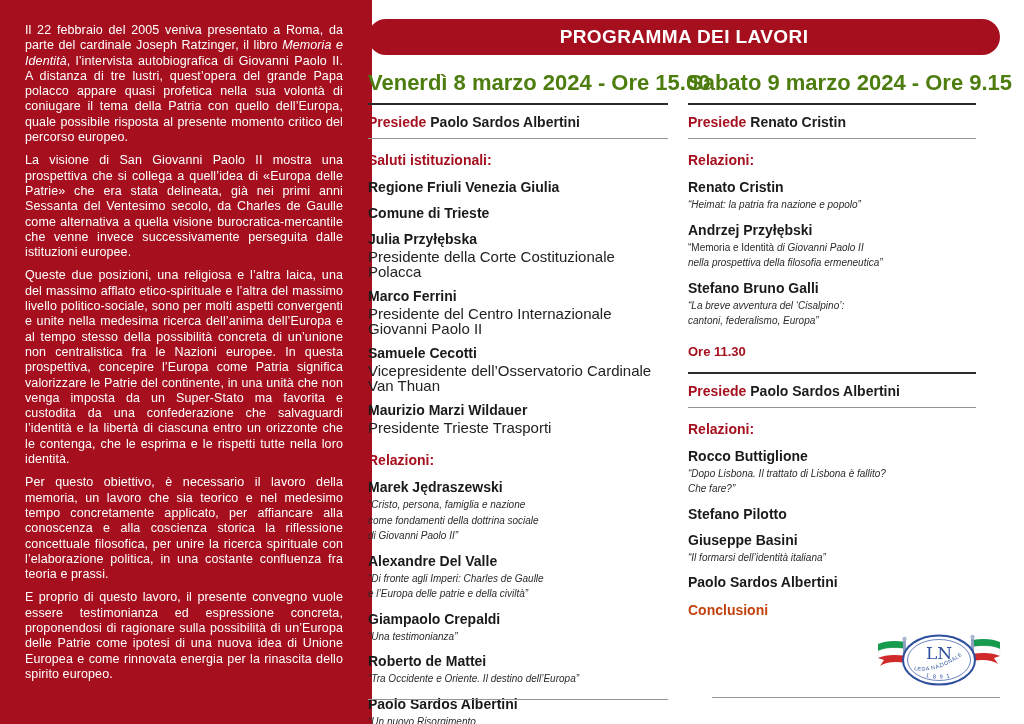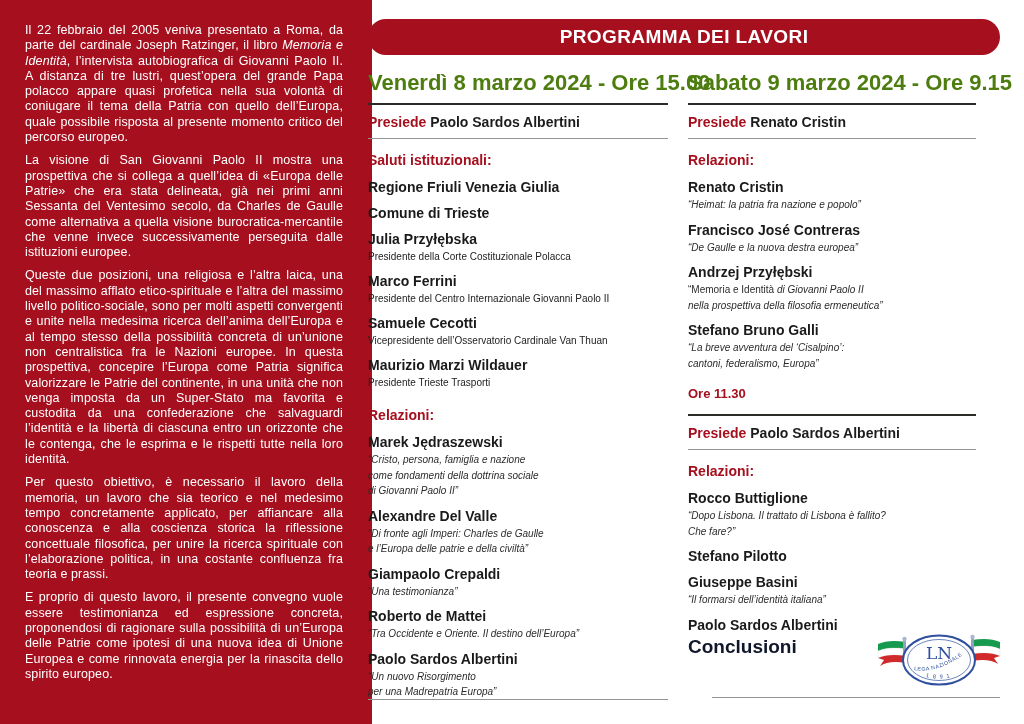--- a/index.html
+++ b/index.html
@@ -84,40 +84,40 @@
   .section-heading.gap { margin-top: 16px; }
 
   .entry { margin-bottom: 9px; }
   .sp-name {
     font-size: 14px;
     font-weight: bold;
     line-height: 17px;
     color: #1a1a1a;
   }
   .sp-role {
-    font-size: 10px;
+    font-size: 15px;
     line-height: 15px;
     color: #222222;
     margin-top: 1px;
   }
   .sp-quote {
     font-size: 10px;
     font-style: italic;
     line-height: 15.5px;
     color: #2b2b2b;
     white-space: pre-line;
     margin-top: 1px;
   }
   .sp-quote .q-plain { font-style: normal; }
   .sp-conclusion {
-    color: #0f172a;
-    font-size: 19px;
+    color: #c2410c;
+    font-size: 14px;
     font-weight: bold;
     line-height: 18px;
-    margin-top: 4px;
+    margin-top: 10px;
   }
 
   .ore-heading {
     color: #a50f1e;
     font-size: 13px;
     font-weight: bold;
     line-height: 22px;
     margin-top: 12px;
     margin-bottom: 9px;
   }
@@ -215,24 +215,20 @@
     <h2 class="date-heading">Sabato 9 marzo 2024 - Ore 9.15</h2>
     <div class="hr-dark"></div>
     <p class="presiede"><span class="red-text">Presiede</span> <span>Renato Cristin</span></p>
     <div class="hr-gray"></div>
 
     <h3 class="section-heading">Relazioni:</h3>
 
     <div class="entry">
       <div class="sp-name">Renato Cristin</div>
       <div class="sp-quote">“Heimat: la patria fra nazione e popolo”</div>
-    </div>
-    <div class="entry">
-      <div class="sp-name">Francisco José Contreras</div>
-      <div class="sp-quote">“De Gaulle e la nuova destra europea”</div>
     </div>
     <div class="entry">
       <div class="sp-name">Andrzej Przyłębski</div>
       <div class="sp-quote"><span class="q-plain">“Memoria e Identità </span><span>di Giovanni Paolo II
 nella prospettiva della filosofia ermeneutica”</span></div>
     </div>
     <div class="entry">
       <div class="sp-name">Stefano Bruno Galli</div>
       <div class="sp-quote">“La breve avventura del ‘Cisalpino’:
 cantoni, federalismo, Europa”</div>

